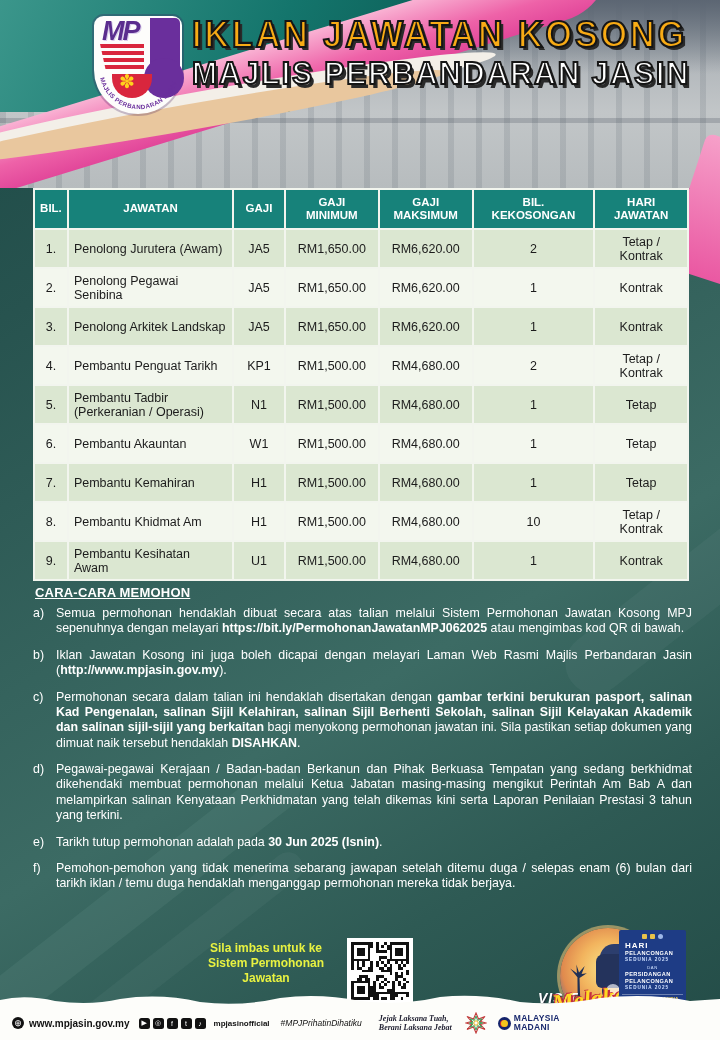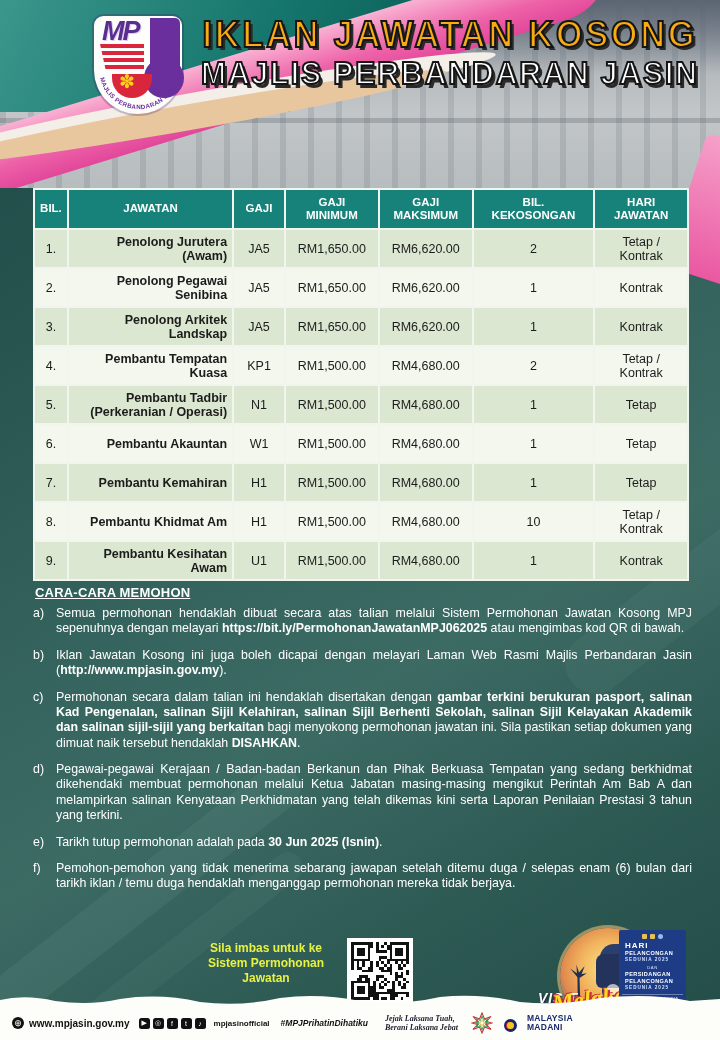--- a/index.html
+++ b/index.html
@@ -49,21 +49,21 @@
   .mpj-jball{ position:absolute; right:4px; top:44px; width:40px; height:40px; background:#6a2f9c; border-radius:50%;}
   .mpj-stripes{ position:absolute; left:12px; top:30px; width:44px; height:28px;
     background:repeating-linear-gradient(180deg,#d9263d 0 4px,#fdfdfb 4px 7px);
     clip-path:polygon(0 0,100% 0,100% 100%,14% 100%);}
   .mpj-flower-bed{ position:absolute; left:24px; top:60px; width:40px; height:24px; background:#d9263d;
     border-radius:0 0 22px 22px;}
   .mpj-flower{ position:absolute; left:31px; top:58px; color:#ffd21c; font-size:19px; line-height:1;}
   .mpj-arc{ position:absolute; left:0; top:0; }
 
   
-  .title-wrap{ position:absolute; left:192px; top:14px; width:516px; text-align:center; white-space:nowrap;}
+  .title-wrap{ position:absolute; left:192px; top:14px; width:516px; text-align:left; white-space:nowrap;}
   .title-1{
     font-size:34px; font-weight:900; letter-spacing:3px; color:#f8ab15;
     -webkit-text-stroke:2px #151515; text-shadow:3px 3px 0 #2a2a2a;
     transform:scaleY(1.08); line-height:1.18;
   }
   .title-2{
     font-size:30px; font-weight:900; letter-spacing:2px; color:#ffffff;
     -webkit-text-stroke:2px #151515; text-shadow:3px 3px 0 #2a2a2a;
     transform:scaleY(1.05); line-height:1.2; margin-top:2px;
   }
@@ -76,21 +76,21 @@
   
   .vt{ position:absolute; left:33px; top:188px; width:656px; border-collapse:collapse;}
   .vt th{
     background:#17827a; color:#ffffff; font-weight:bold; font-size:11.5px; text-align:center;
     border:2px solid #f2f5ee; padding:4px 2px; white-space:pre-line; line-height:1.15; height:40px;
   }
   .vt td{
     font-size:12.5px; color:#1c1c1c; text-align:center; border:2px solid #f2f5ee;
     padding:2px 5px; height:39px; line-height:1.12;
   }
-  .vt td.c1{ text-align:right;font-weight:bold; }
+  .vt td.c1{ text-align:left; }
   .vt tr.odd td{ background:#dbe7d1; }
   .vt tr.even td{ background:#f3f7ee; }
 
   
   .cara{ position:absolute; left:35px; top:585px; color:#ffffff; font-weight:bold; font-size:13px;
     text-decoration:underline; letter-spacing:.2px;}
   .steps{ position:absolute; left:33px; top:606px; width:659px; color:#ffffff;}
   .step{ display:flex; margin-bottom:11px;}
   .step-label{ width:23px; flex:0 0 23px; font-size:12.4px; line-height:1.24;}
   .step-text{ flex:1; font-size:12.4px; line-height:1.24; text-align:justify;}
@@ -137,25 +137,25 @@
   
   .footer{ position:absolute; left:0; bottom:0; width:720px; height:34px; background:#fdfdfa;}
   .brush{ position:absolute; left:0; bottom:33px; width:720px; height:14px; display:block;}
   .footer-row{ position:relative; height:100%; display:flex; align-items:center; padding:0 12px; gap:5px;}
   .globe-icon{ width:12px; height:12px; background:#111; border-radius:50%; color:#fff; font-size:9px;
     display:flex; align-items:center; justify-content:center; flex:0 0 12px;}
   .site-label{ font-size:10px; font-weight:800; color:#111; margin-right:4px; white-space:nowrap;}
   .sicon{ width:11px; height:11px; background:#111; border-radius:2.5px; color:#fff; font-size:7px;
     display:flex; align-items:center; justify-content:center; flex:0 0 11px;}
   .handle{ font-size:8px; font-weight:800; color:#111; margin-left:3px; white-space:nowrap;}
-  .hashtag{ font-size:8.5px; font-weight:700; font-style:italic; color:#111; margin-left:6px; white-space:nowrap;}
+  .hashtag{ font-size:8.5px; font-weight:400; font-style:italic; color:#111; margin-left:6px; white-space:nowrap;}
   .slogan{ font-family:"Liberation Serif", serif; font-style:italic; font-weight:bold; font-size:8px;
     color:#223; line-height:1.15; margin-left:12px; white-space:nowrap;}
   .star-logo{ margin-left:8px; flex:0 0 22px;}
-  .madani{ display:flex; align-items:flex-end; gap:10px; margin-left:6px;}
+  .madani{ display:flex; align-items:center; gap:3px; margin-left:6px;}
   .madani-icon{ position:relative; width:13px; height:13px; border-radius:50%; background:#15246b; flex:0 0 13px;}
   .madani-icon::after{ content:""; position:absolute; left:3px; top:3px; width:7px; height:7px; border-radius:50%;
     background:#f5c51d; box-shadow:-1px 0 0 #d8242f;}
   .madani-text{ font-size:8.5px; font-weight:900; color:#1a2a6e; line-height:1.02; letter-spacing:.3px; white-space:nowrap;}
 </style>
 </head>
 <body>
 
 <div class="poster">
 
@@ -247,21 +247,21 @@
           <td class="c0">3.</td>
           <td class="c1">Penolong Arkitek Landskap</td>
           <td class="c2">JA5</td>
           <td class="c3">RM1,650.00</td>
           <td class="c4">RM6,620.00</td>
           <td class="c5">1</td>
           <td class="c6">Kontrak</td>
         </tr>
         <tr class="even">
           <td class="c0">4.</td>
-          <td class="c1">Pembantu Tempatan Kuasa</td>
+          <td class="c1">Pembantu Penguat Tarikh</td>
           <td class="c2">KP1</td>
           <td class="c3">RM1,500.00</td>
           <td class="c4">RM4,680.00</td>
           <td class="c5">2</td>
           <td class="c6">Tetap / Kontrak</td>
         </tr>
         <tr class="odd">
           <td class="c0">5.</td>
           <td class="c1">Pembantu Tadbir (Perkeranian / Operasi)</td>
           <td class="c2">N1</td>

